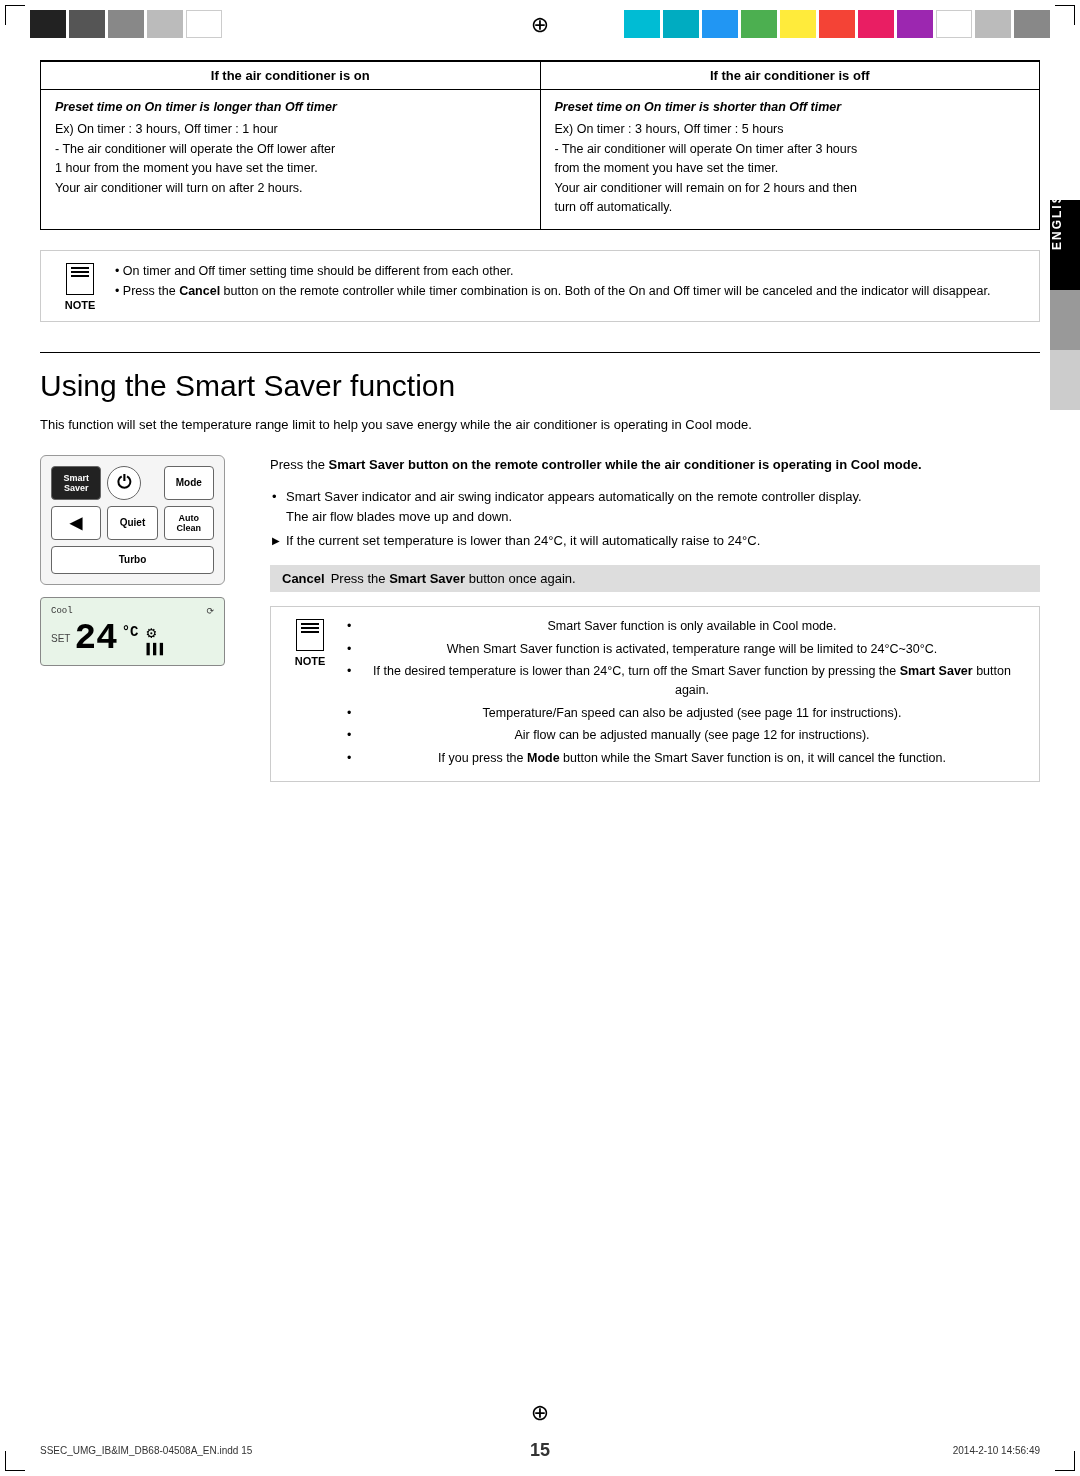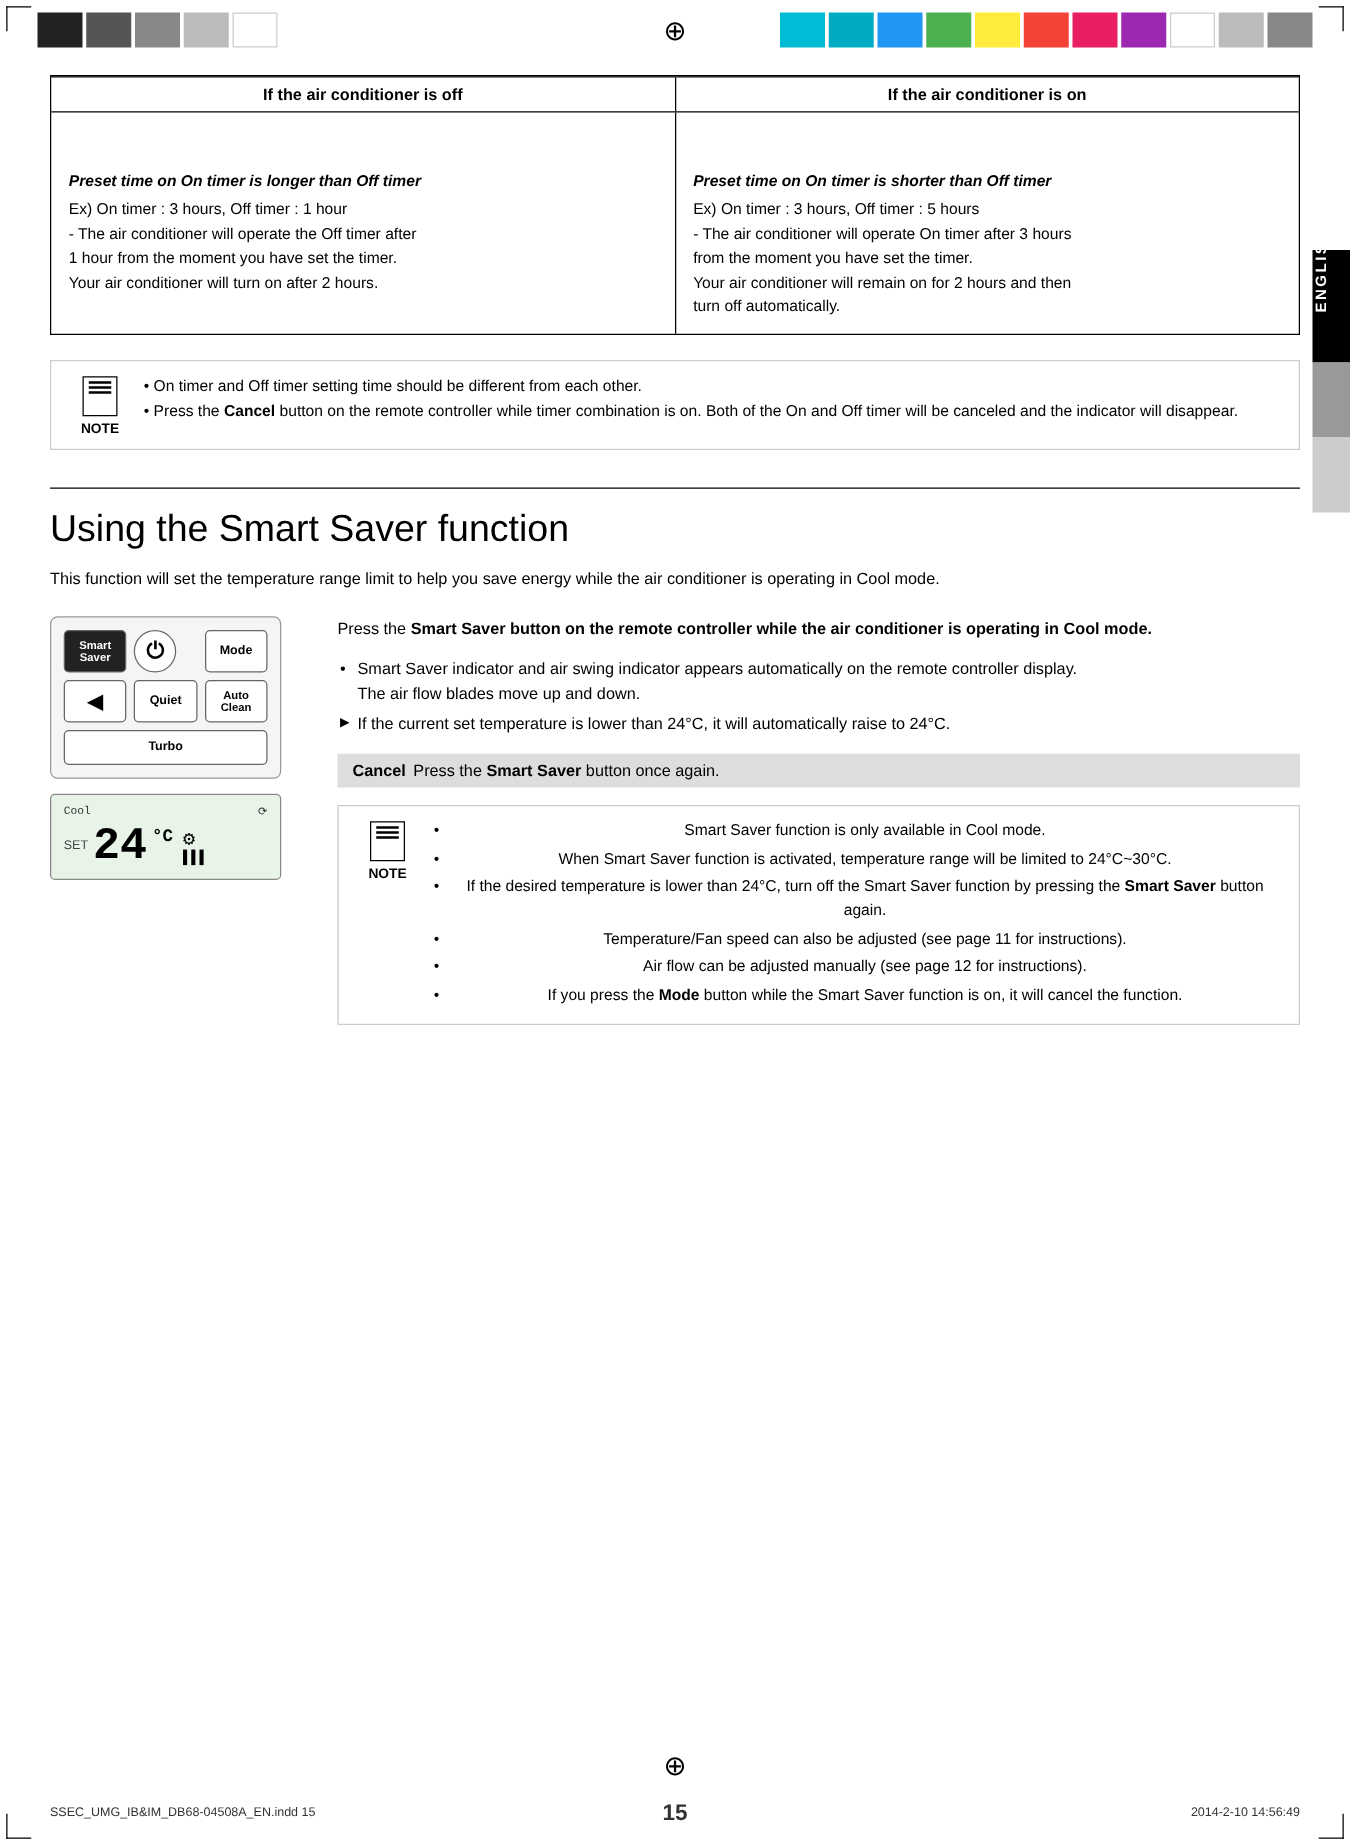--- a/index.html
+++ b/index.html
@@ -80,21 +80,20 @@
       line-height: 1.55;
     }
     .table-cell:first-child {
       border-right: 1.5px solid #000;
     }
     .table-cell .bold-italic {
       font-weight: bold;
       font-style: italic;
       font-size: 12.5px;
       margin-bottom: 3px;
-      margin-top: 38px;
     }
 
     
     .note-box {
       border: 1.5px solid #ccc;
       padding: 10px 14px 10px 14px;
       margin: 10px 0 20px 0;
       display: flex;
       align-items: flex-start;
       gap: 10px;
@@ -440,28 +439,28 @@
     <span class="cb" style="background:#fff; border:1px solid #ccc;"></span>
     <span class="cb" style="background:#bbb;"></span>
     <span class="cb" style="background:#888;"></span>
   </div>
 </div>
 
 <div class="page-content">
 
   <div class="table-section">
     <div class="table-cols">
+      <div class="table-col">If the air conditioner is on</div>
       <div class="table-col">If the air conditioner is off</div>
-      <div class="table-col">If the air conditioner is on</div>
     </div>
     <div class="table-body">
       <div class="table-cell">
         <div class="bold-italic">Preset time on On timer is longer than Off timer</div>
         <div>Ex) On timer : 3 hours, Off timer : 1 hour</div>
-        <div>- The air conditioner will operate the Off timer after</div>
+        <div>- The air conditioner will operate the Off lower after</div>
         <div>1 hour from the moment you have set the timer.</div>
         <div>Your air conditioner will turn on after 2 hours.</div>
       </div>
       <div class="table-cell">
         <div class="bold-italic">Preset time on On timer is shorter than Off timer</div>
         <div>Ex) On timer : 3 hours, Off timer : 5 hours</div>
         <div>- The air conditioner will operate On timer after 3 hours</div>
         <div>from the moment you have set the timer.</div>
         <div>Your air conditioner will remain on for 2 hours and then</div>
         <div>turn off automatically.</div>

